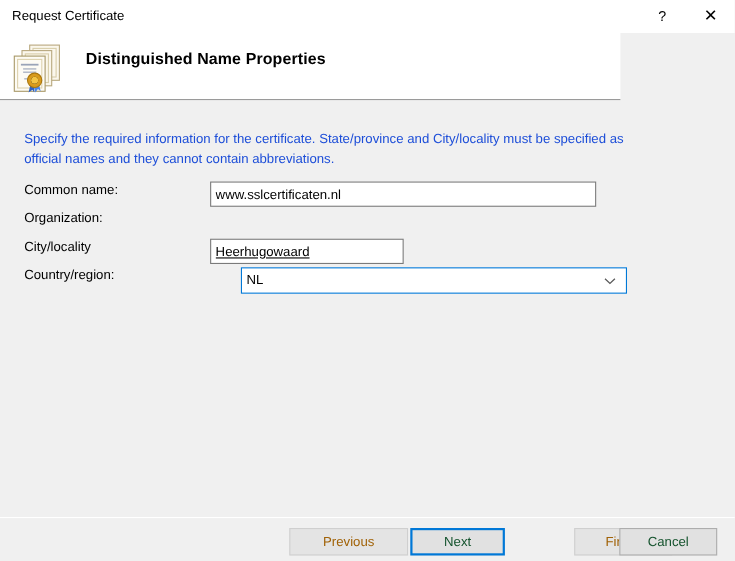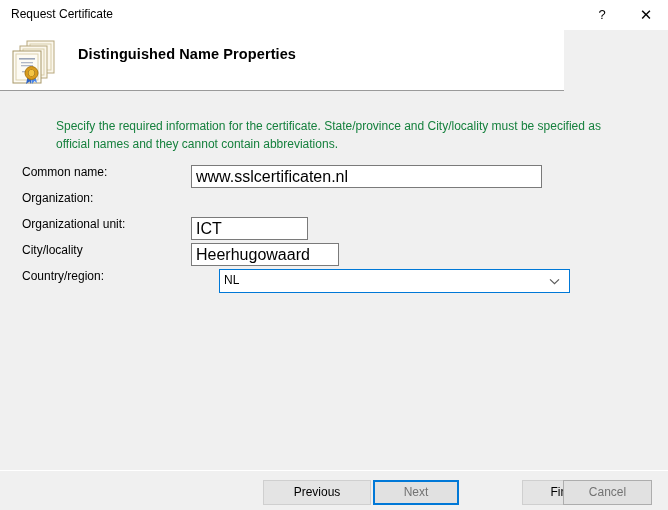--- a/index.html
+++ b/index.html
@@ -93,22 +93,21 @@
     height: 378px;
     background: #f0f0f0;
   }
   #instructions {
     position: absolute;
     left: 22px;
     top: 25px;
     width: 556px;
     font-size: 12px;
     line-height: 18px;
-    color: #15803d;
-    margin-left: 34px;
+    color: #1d4ed8;
   }
 
   
   #form {
     position: absolute;
     left: 0;
     top: 73px;
     width: 668px;
   }
   .form-row {
@@ -125,29 +124,29 @@
   }
   .text-input {
     position: absolute;
     left: 191px;
     top: 0;
     height: 23px;
     box-sizing: border-box;
     background: #ffffff;
     border: 1px solid #7a7a7a;
     font-family: "Liberation Sans", sans-serif;
-    font-size: 16px;
+    font-size: 12px;
     color: #000000;
     padding: 0 2px 0 4px;
     outline: none;
     line-height: 21px;
   }
   .w-wide   { width: 351px; }
   .w-narrow { width: 117px; }
-  .w-mid    { width: 148px; }
+  .w-mid    { width: 176px; text-decoration: underline; }
 
   .combo-wrap {
     position: absolute;
     left: 191px;
     top: 0;
     width: 351px;
     height: 24px;
     box-sizing: border-box;
     background: #ffffff;
     border: 1px solid #0078d7;
@@ -184,30 +183,30 @@
   }
   .dlg-button {
     position: absolute;
     top: 9px;
     height: 25px;
     box-sizing: border-box;
     background: #e1e1e1;
     border: 1px solid #adadad;
     font-family: "Liberation Sans", sans-serif;
     font-size: 12px;
-    color: #737373;
+    color: #14532d;
     padding: 0;
     cursor: default;
     text-align: center;
     line-height: 23px;
   }
   .dlg-button.disabled {
     background: #e4e4e4;
     border-color: #cfcfcf;
-    color: #000000;
+    color: #a16207;
   }
   .dlg-button.default {
     border: 2px solid #0078d7;
     background: #e1e1e1;
     line-height: 21px;
   }
   #btn-previous { left: 263px; width: 108px; }
   #btn-next     { left: 373px; width: 86px; }
   #btn-finish   { left: 482px; width: 89px; margin-left: 40px; }
   #btn-cancel   { left: 563px; width: 89px; }
@@ -259,24 +258,20 @@
 
       <div class="form-row">
         <label class="field-label">Common name:</label>
         <input class="text-input w-wide" type="text" value="www.sslcertificaten.nl" style="">
       </div>
 
       <div class="form-row">
         <label class="field-label">Organization:</label>
       </div>
 
-      <div class="form-row">
-        <label class="field-label">Organizational unit:</label>
-        <input class="text-input w-narrow" type="text" value="ICT" style="">
-      </div>
 
       <div class="form-row">
         <label class="field-label">City/locality</label>
         <input class="text-input w-mid" type="text" value="Heerhugowaard" style="">
       </div>
 
 
       <div class="form-row">
         <label class="field-label">Country/region:</label>
         <div class="combo-wrap">

